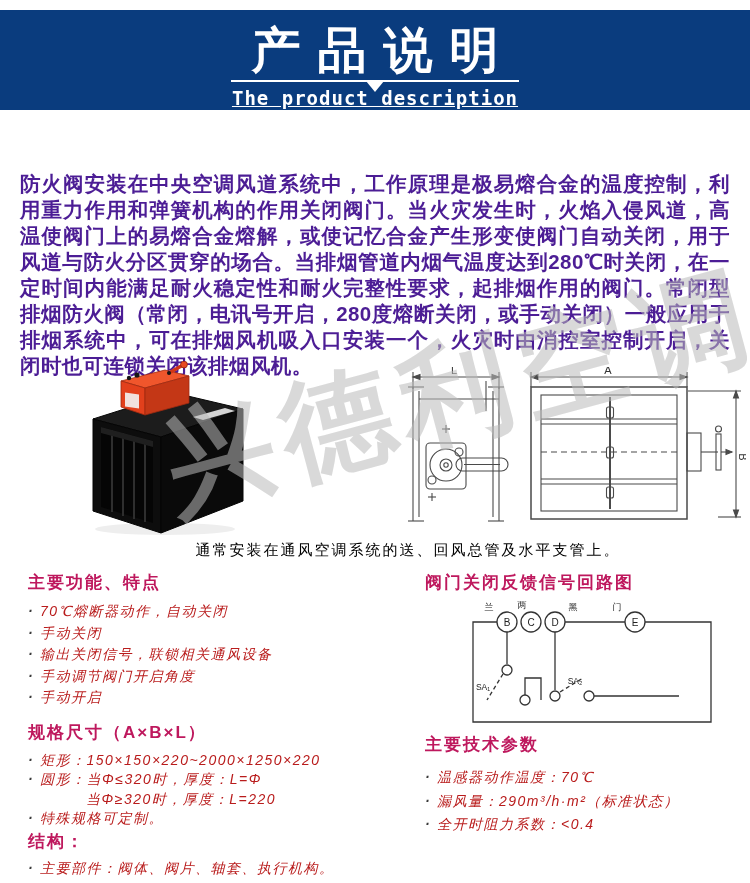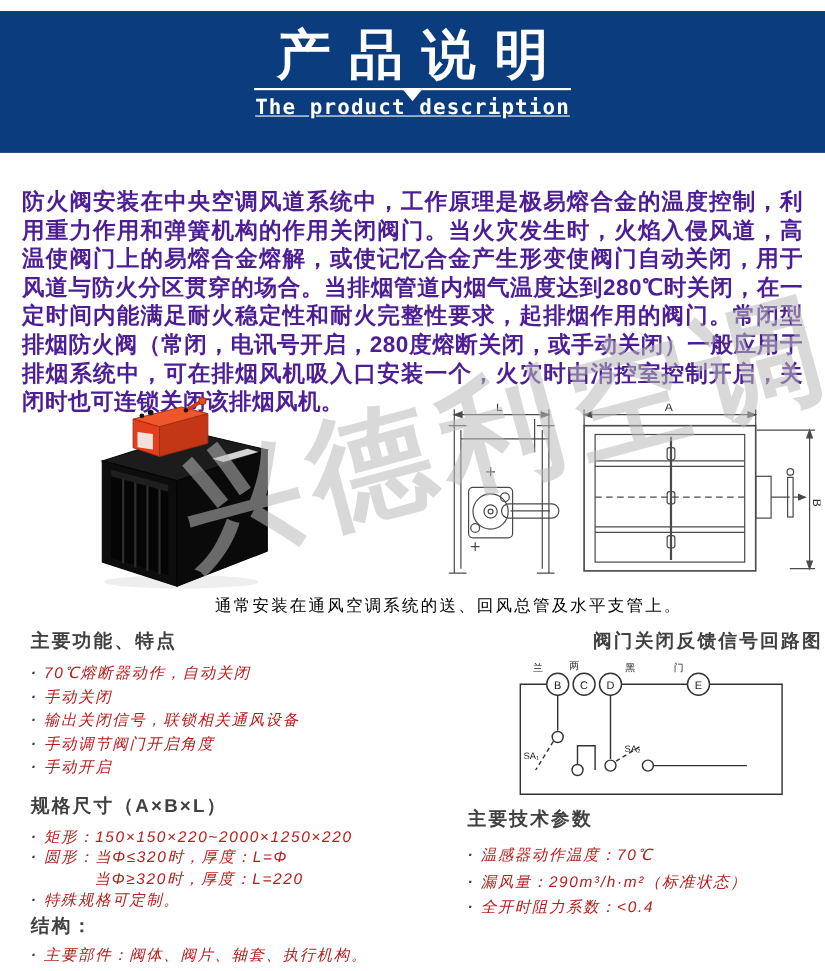--- a/index.html
+++ b/index.html
@@ -1,20 +1,20 @@
 <!DOCTYPE html>
 <html><head>
 <meta charset="utf-8">
 <style>
   html,body{margin:0;padding:0;background:#ffffff;}
   .page{position:relative;width:750px;height:883px;background:#ffffff;overflow:hidden;
         font-family:"Liberation Sans",sans-serif;color:#000;}
 
   
-  .banner{position:absolute;top:10px;left:0;width:750px;height:129px;background:#0a3c7e;}
+  .banner{position:absolute;top:10px;left:0;width:750px;height:100px;background:#0a3c7e;}
   .banner-title{margin-top:12px;text-align:center;color:#fff;font-size:49px;font-weight:700;
                 letter-spacing:17px;padding-left:17px;line-height:56px;}
   .banner-rule{position:relative;width:288px;margin:2px auto 0;border-top:2px solid #fff;height:0;}
   .banner-tri{position:absolute;top:-1px;left:50%;margin-left:-9px;width:0;height:0;
               border-left:9px solid transparent;border-right:9px solid transparent;
               border-top:11px solid #fff;}
   .banner-sub{margin-top:5px;text-align:center;color:#fff;font-size:19px;font-weight:700;
               letter-spacing:1px;font-family:"DejaVu Sans Mono",monospace;text-decoration:underline;}
 
   
@@ -28,25 +28,25 @@
   .frontview-svg{position:absolute;left:518px;top:12px;}
   .watermark{position:absolute;left:165px;top:40px;font-size:112px;font-weight:700;
              color:rgba(185,185,185,0.55);letter-spacing:10px;white-space:nowrap;
              transform:rotate(-15deg);transform-origin:0 50%;pointer-events:none;z-index:5;}
   .caption{position:absolute;top:541px;left:0;width:750px;text-align:center;text-indent:66px;
            color:#000000;font-size:15px;letter-spacing:2px;}
 
   
   .col-left{position:absolute;top:568px;left:28px;width:352px;}
   .col-right{position:absolute;top:568px;left:392px;width:356px;}
-  h3.sec{color:#404040;font-size:17px;font-weight:700;margin:0;letter-spacing:2px;line-height:20px;}
+  h3.sec{color:#be185d;font-size:17px;font-weight:700;margin:0;letter-spacing:2px;line-height:20px;}
   .col-left h3.f{margin-top:5px;}
   .col-left h3.s{margin-top:14px;}
   .col-left h3.t{margin-top:3px;}
-  .col-right h3.c{margin-top:5px;margin-left:33px;text-align:right;}
+  .col-right h3.c{margin-top:5px;margin-left:33px;}
   .col-right h3.p{margin-top:7px;margin-left:33px;font-family:Liberation Serif, serif;}
   ul.blist{list-style:none;margin:0;padding:0;}
   ul.blist li{position:relative;color:#b91c1c;font-size:14px;letter-spacing:1.5px;
               padding-left:12px;white-space:nowrap;font-style:italic;}
   ul.blist li::before{content:"·";position:absolute;left:0;top:0;color:#3a3a3a;font-weight:700;}
   ul.feat{margin-top:8px;}  ul.feat li{line-height:21.5px;}
   ul.spec{margin-top:8px;}  ul.spec li{line-height:19.5px;}
   ul.spec li.sub{padding-left:58px;}
   ul.spec li.sub::before{content:"";}
   ul.struct{margin-top:6px;} ul.struct li{line-height:20px;}

